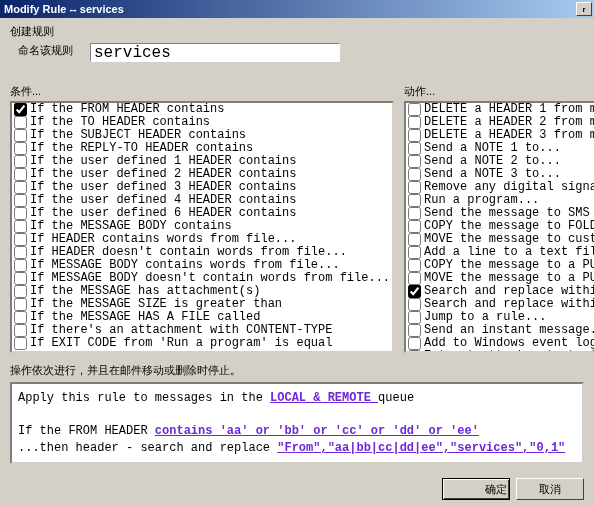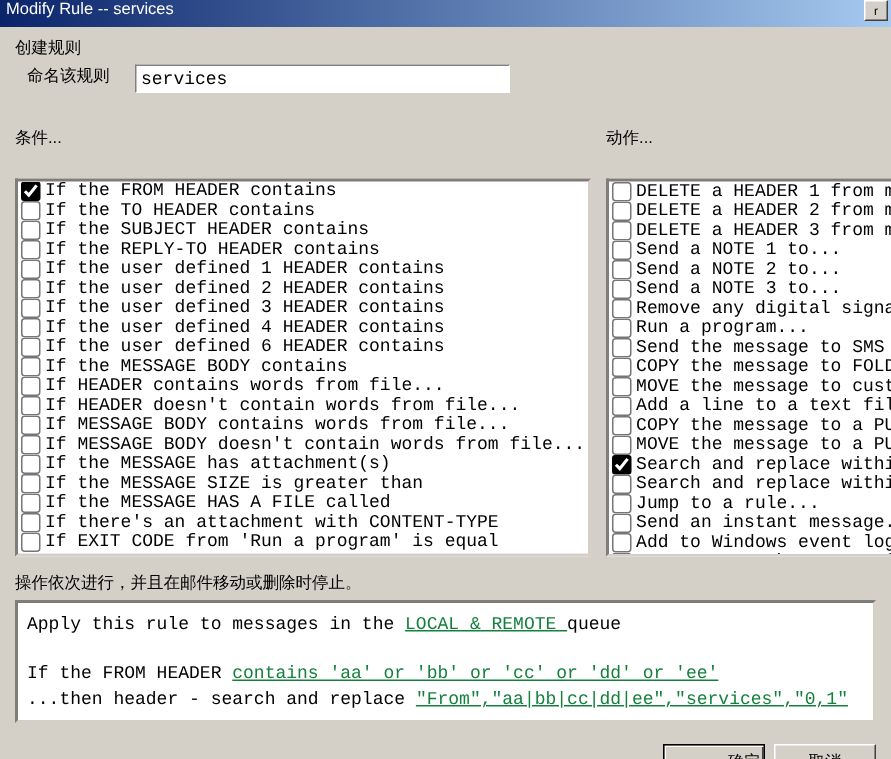--- a/index.html
+++ b/index.html
@@ -1,33 +1,33 @@
 <!DOCTYPE html>
 <html><head>
 <meta charset="utf-8">
 <style>
 * { box-sizing: border-box; margin: 0; padding: 0; }
 body { font-family: "Microsoft Sans Serif", sans-serif; font-size: 11px; background: #d4d0c8; width: 594px; height: 506px; overflow: hidden; }
-.titlebar { background: linear-gradient(to right, #0a246a, #a6caf0); color: #fff; height: 18px; display: flex; padding: 0 2px 0 4px; font-weight: normal; font-size: 11px; }
+.titlebar { background: linear-gradient(to right, #0a246a, #a6caf0); color: #fff; height: 18px; display: flex; align-items: center; padding: 0 2px 0 4px; font-weight: bold; font-size: 11px; }
 .titlebar .title { flex: 1; }
 .closebtn { width: 16px; height: 14px; background: #d4d0c8; border: 1px solid #fff; border-right-color: #404040; border-bottom-color: #404040; display: flex; align-items: center; justify-content: center; font-family: Marlett, sans-serif; font-size: 8px; color: #000; cursor: pointer; }
 .content { padding: 6px 10px; }
 .group-label { margin-bottom: 4px; }
 .name-row { display: flex; margin-bottom: 22px; margin-left: 8px; }
 .name-row label { width: 72px; }
-.name-row input { flex: 0 0 250px; height: 19px; border: 1px solid #808080; border-right-color: #fff; border-bottom-color: #fff; padding: 1px 3px; font-family: "Courier New", monospace; font-size: 12px; }
+.name-row input { flex: 0 0 250px; height: 19px; border: 1px solid #808080; border-right-color: #fff; border-bottom-color: #fff; padding: 1px 3px; font-family: "Courier New", monospace; font-size: 16px; }
 .cols { display: flex; gap: 10px; }
 .col { flex: 1; display: flex; flex-direction: column; }
-.col-label { margin-bottom: 20px; }
+.col-label { margin-bottom: 2px; }
 .listbox { background: #fff; border: 2px inset #d4d0c8; height: 252px; overflow-x: scroll; overflow-y: scroll; font-family: "Courier New", monospace; font-size: 12px; line-height: 13px; white-space: nowrap; }
 .listbox .row { display: flex; align-items: center; padding: 0 2px; }
 .listbox input[type=checkbox] { width: 13px; height: 13px; margin-right: 3px; accent-color: #000; }
 .preview-label { margin-top: 10px; }
 .preview { background: #fff; border: 2px inset #d4d0c8; height: 82px; margin-top: 4px; padding: 6px; font-family: "Courier New", monospace; font-size: 12px; line-height: 17px; overflow: hidden; }
-.preview .link { color: #15803d; text-decoration: underline; }
+.preview .link { color: #6d28d9; text-decoration: underline; font-weight: bold; }
 .buttons { display: flex; justify-content: flex-end; gap: 6px; padding: 8px 10px 10px; }
 .btn { min-width: 68px; height: 22px; background: #d4d0c8; border: 1px solid #fff; border-right-color: #404040; border-bottom-color: #404040; cursor: pointer; display: flex; align-items: center; justify-content: center; }
 .btn.default { border: 1px solid #000; box-shadow: inset 1px 1px #fff, inset -1px -1px #404040; padding-left: 40px; }
 </style>
 </head>
 <body>
 
 <div class="titlebar">
   <span class="title">Modify Rule -- services</span>
   <div class="closebtn">r</div>

